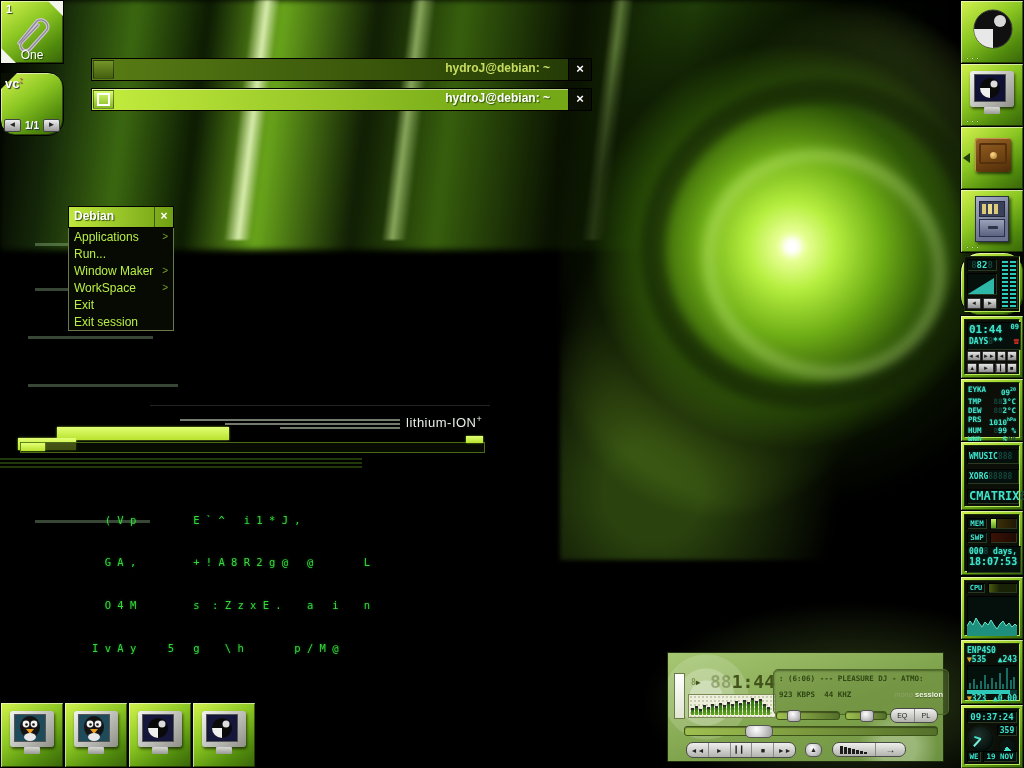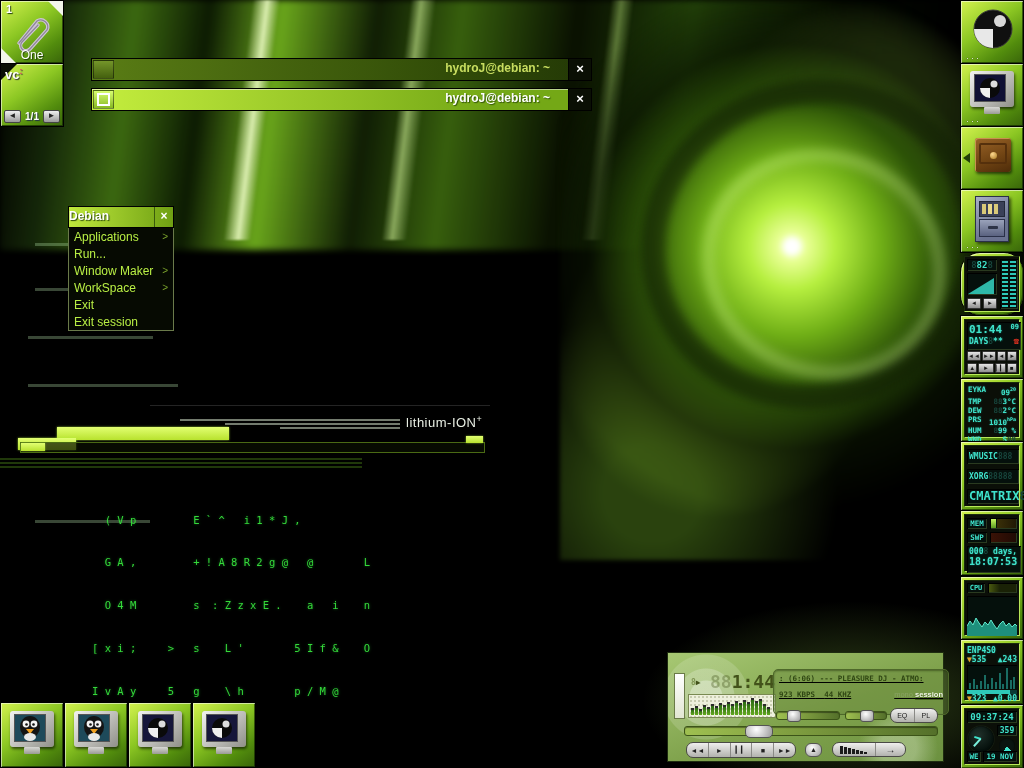--- a/index.html
+++ b/index.html
@@ -48,21 +48,21 @@
               text-align:center;line-height:19px;font-size:13px;}
   .tbar.unf{background:linear-gradient(to right,#5a7d15,#324d08 70%,#233806);}
   .tbar.unf .ttl{color:#c8dd60;}
   .tbar.unf .mini{background:linear-gradient(#74952a,#44600e);}
   .tbar.foc{background:linear-gradient(to right,#c5ee3e,#74a816 80%);box-shadow:inset 0 1px 0 rgba(255,255,255,.5);}
   .tbar.foc .ttl{color:#fff;text-shadow:1px 1px 1px #33550a;}
   .tbar.foc .mini{background:linear-gradient(#d8ff70,#86b822);}
   .sq{width:9px;height:9px;border:2px solid #fff;}
   
   .menu-title{display:flex;background:linear-gradient(to right,#bfe83c,#6fa013);border:1px solid #000;height:20px;}
-  .menu-title .mt{flex:1;color:#fff;font-weight:bold;font-size:12px;line-height:18px;text-shadow:1px 1px 1px #2e4c08;}
+  .menu-title .mt{flex:1;color:#fff;font-weight:bold;font-size:12px;line-height:18px;padding-left:5px;text-shadow:1px 1px 1px #2e4c08;}
   .menu-title .mx{width:18px;color:#fff;font-weight:bold;text-align:center;line-height:18px;font-size:12px;border-left:1px solid #3a5a0c;}
   .menu-body{background:#060a02;border:1px solid #6a7a4a;border-top:none;}
   .mi{display:flex;height:17px;align-items:center;padding:0 5px;color:#b8ee44;font-size:12px;}
   .mi .sub{margin-left:auto;color:#7aa22c;font-size:10px;}
   
   .matrix{font-family:"DejaVu Sans Mono",monospace;font-size:10.5px;line-height:14.3px;color:#35d93a;
           white-space:pre;text-shadow:0 0 3px rgba(40,220,60,.45);}
   
   .dockapp .pnl{position:absolute;left:3px;top:3px;right:3px;bottom:3px;background:#0b0f08;
      border:1px solid;border-color:#1a2a0c #b8e85a #b8e85a #1a2a0c;}
@@ -89,21 +89,21 @@
       radial-gradient(circle at 38px 44px,rgba(255,255,255,.15) 42px,transparent 43px),
       radial-gradient(circle at 230px 95px,rgba(235,245,220,.35) 0 18px,transparent 40px),
       linear-gradient(160deg,#a7c873,#7fa24c 55%,#6c9140);}
   .xtb{position:absolute;left:0;top:0;right:0;height:14px;
        background:linear-gradient(#c4dc92,#85aa55);border-bottom:1px solid #54702e;}
   .xtitle{color:#2c4a14;font-weight:bold;font-size:10px;letter-spacing:2px;text-align:center;line-height:14px;
           text-shadow:0 1px 0 rgba(255,255,255,.4);}
   .xcirc{position:absolute;top:3px;width:8px;height:8px;border-radius:50%;
          background:radial-gradient(circle at 35% 30%,#fff,#8a8a8a);border:1px solid #4a4a4a;}
   .xpanel{position:absolute;border-radius:5px;background:rgba(105,135,60,.45);
-          border:1px solid #4e682a;box-shadow:inset 0 1px 2px rgba(30,45,10,.5);text-decoration:underline;}
+          border:1px solid #4e682a;box-shadow:inset 0 1px 2px rgba(30,45,10,.5);}
   .xinfo{font-family:"DejaVu Sans Mono",monospace;font-weight:bold;color:#2e4512;}
   .xtime{font-family:"DejaVu Sans Mono",monospace;font-weight:bold;color:#42521a;}
   .groove{background:linear-gradient(to right,#9fc050,#54702a);border:1px solid #3c5418;border-radius:3px;
           box-shadow:inset 0 1px 1px rgba(0,0,0,.4);}
   .knob{background:radial-gradient(circle at 40% 30%,#fff,#9a9a9a);border:1px solid #555;border-radius:3px;}
   .pill{background:linear-gradient(#efefed,#b2b2ae);border:1px solid #4a4a46;border-radius:7px;
         display:flex;overflow:hidden;}
   .pill .seg{flex:1;border-right:1px solid #8a8a86;color:#222;font-size:7px;text-align:center;
              display:flex;align-items:center;justify-content:center;}
   .pill .seg:last-child{border-right:none;}
@@ -154,21 +154,21 @@
     <div class="abs wsnum" style="left:5px;top:2px;">1</div>
     <span class="abs" style="left:10px;top:8px;">
       <svg width="44" height="44" viewBox="0 0 44 44">
         <path d="M8 34 L26 12 a7 7 0 0 1 10 9 L19 40 a5 5 0 0 1 -8 -7 L27 16" fill="none" stroke="#cfc6d6" stroke-width="3.5" stroke-linecap="round"></path>
         <path d="M8 34 L26 12 a7 7 0 0 1 10 9 L19 40 a5 5 0 0 1 -8 -7 L27 16" fill="none" stroke="#8e8698" stroke-width="1.2" stroke-linecap="round"></path>
       </svg>
     </span>
     <div class="abs wsname" style="left:0;right:0;bottom:1px;text-align:center;">One</div>
   </div>
 
-  <div class="abs tile" style="left:0;top:63px;width:62px;height:62px;">
+  <div class="abs tile" style="left:0;top:72px;width:62px;height:62px;border-radius:16px;">
     <div class="abs cornerTLdark"></div>
     <div class="abs" style="left:4px;top:2px;font-size:13px;font-weight:bold;color:#fff;text-shadow:1px 1px 1px #333;"><span>vc</span><span style="color:#e23a6a;font-size:9px;vertical-align:super;">:</span></div>
     <div class="abs" style="left:3px;bottom:3px;right:3px;height:13px;display:flex;align-items:center;justify-content:space-between;">
       <div class="pagerbtn" style="width:15px;height:11px;"><span>◄</span></div>
       <div style="color:#fff;font-size:10px;font-weight:bold;text-shadow:1px 1px 1px #234;">1/1</div>
       <div class="pagerbtn" style="width:15px;height:11px;"><span>►</span></div>
     </div>
   </div>
 
   <div class="abs tbar unf" style="left:91px;top:58px;width:499px;">
@@ -211,21 +211,20 @@
       <div class="mi">
           <span>Exit session</span>
         </div>
     </div>
   </div>
 
   <div class="abs matrix" style="left:92px;top:484px;">
     <div>  ( V p         E ` ^   i 1 * J ,</div>
     <div>  G A ,         + ! A 8 R 2 g @   @        L</div>
     <div>  O 4 M         s  : Z z x E .    a   i    n</div>
-    <div>[ x i ;     &gt;   s    L '        5 I f &amp;    O</div>
     <div>I v A y     5   g    \ h        p / M @</div>
     
     
     
     
     
     
     
   </div>
 

